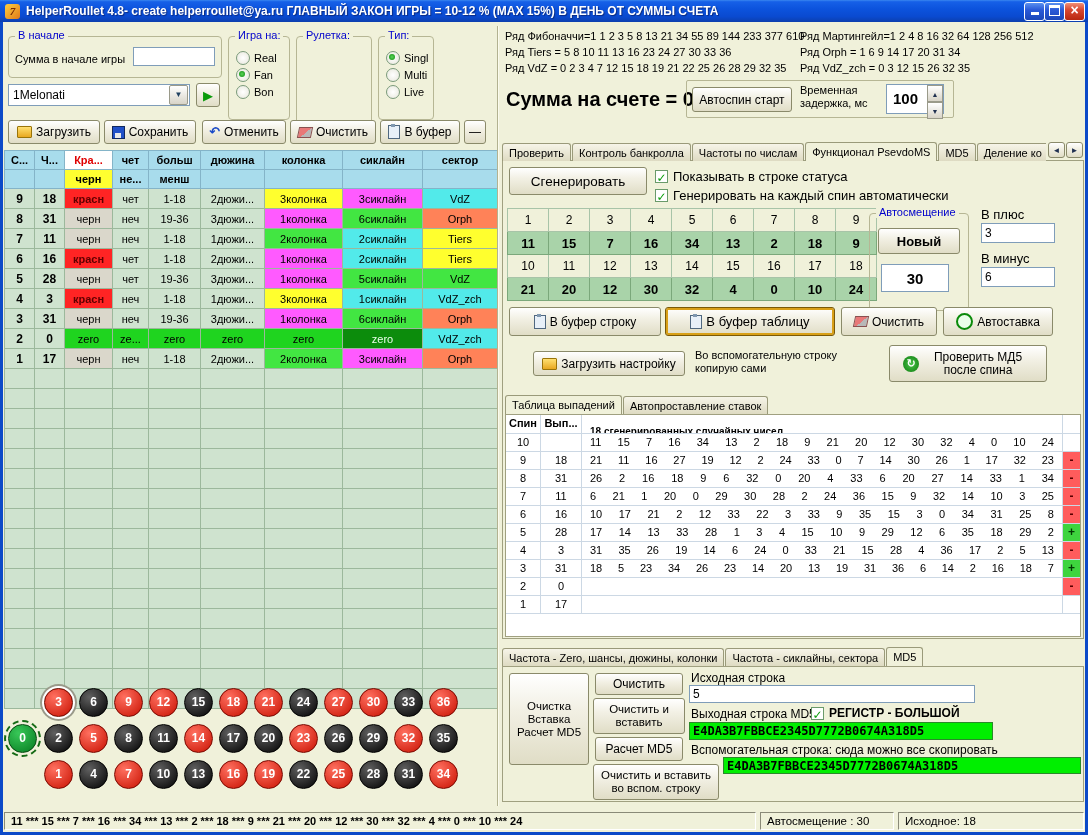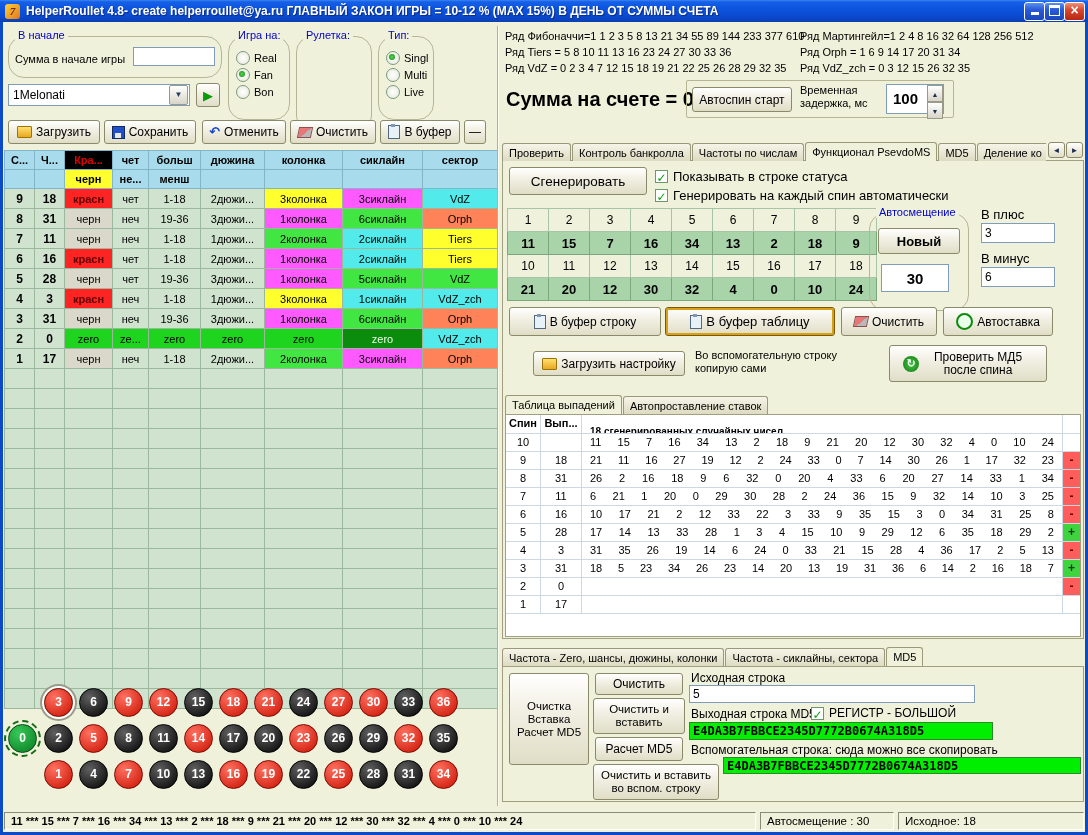--- a/index.html
+++ b/index.html
@@ -15,21 +15,21 @@
   .appicon::after{content:"7";font:italic bold 11px/15px "Liberation Serif",serif;color:#7a2a00;}
   #title-text{color:#fff;font-weight:bold;font-size:12px;white-space:nowrap;text-shadow:1px 1px 1px #0a2a80;}
   .wbtn{position:absolute;top:2px;width:19px;height:17px;border:1px solid #fff;border-radius:3px;
     background:linear-gradient(#5a90f0,#2a5ad8 40%,#1a46b8);}
   .wbtn-close{background:linear-gradient(#f09078,#d84830 40%,#b82810);}
   .wbtn-min::after{content:"";display:block;width:8px;height:3px;background:#fff;margin:9px auto 0;}
   .wbtn-max::after{content:"";display:block;width:9px;height:7px;border:1px solid #fff;border-top:3px solid #fff;margin:2px auto 0;}
   .wbtn-close::after{content:"×";display:block;color:#fff;font:bold 14px/15px "Liberation Sans",sans-serif;text-align:center;}
   .frame{position:absolute;background:#0c4ac8;}
   
-  .group{position:absolute;box-sizing:border-box;border:1px solid #b6b694;border-radius:16px;}
+  .group{position:absolute;box-sizing:border-box;border:1px solid #b6b694;border-radius:4px;}
   .legend{position:absolute;top:-8px;left:6px;background:#f0f1da;color:#0000cc;font-size:11px;padding:0 3px;white-space:nowrap;}
   .radio-row{display:flex;align-items:center;gap:4px;height:17px;padding-left:7px;}
   .radio{width:12px;height:12px;border:1px solid #7a9a7a;border-radius:50%;background:radial-gradient(#fff,#e6e6da);flex:none;}
   .radio.on::after{content:"";display:block;width:6px;height:6px;margin:2px;border-radius:50%;background:radial-gradient(#5ad45a,#0c8a0c);}
   .rlabel{font-size:11px;}
   .btn{position:absolute;box-sizing:border-box;display:flex;align-items:center;justify-content:center;gap:4px;
     background:linear-gradient(180deg,#ffffff,#f2f0e4 40%,#e0ddc6);
     border:1px solid #8a8a6a;border-radius:3px;font:12px "Liberation Sans",sans-serif;padding:0 4px;white-space:nowrap;}
   .btn.focus{border:1px solid #7a5a08;box-shadow:inset 0 0 0 2px #d8a018;}
   .btn.multiline{white-space:normal;line-height:13px;text-align:center;}
@@ -55,21 +55,21 @@
   .icon-brush{width:12px;height:9px;background:linear-gradient(135deg,#e87878 55%,#b8b8b8 55%);border:1px solid #885050;transform:skewX(-12deg);}
   .icon-clip{width:10px;height:12px;background:#e8f0f8;border:1px solid #506880;position:relative;}
   .icon-clip::after{content:"";position:absolute;left:2px;top:-2px;width:4px;height:3px;background:#8098b0;}
   .icon-clock{width:13px;height:13px;border:2px solid #0a8a0a;border-radius:50%;background:#eaffea;}
   .icon-recycle{width:16px;height:16px;border-radius:50%;background:radial-gradient(#4ac44a,#0c7a0c);text-align:center;}
   .icon-recycle::after{content:"↻";color:#fff;font:bold 11px/15px "DejaVu Sans",sans-serif;}
   
   .htable{position:absolute;border-collapse:collapse;table-layout:fixed;width:493px;}
   .htable td{border:1px solid #9cb89c;overflow:hidden;white-space:nowrap;text-align:center;font-size:11px;padding:0 1px;}
   .hrow td{background:#a8dcec;border-color:#84b4c8;font-weight:bold;font-size:11px;height:18px;}
-  .hrow td.kra1{background:#000000;color:#e00000;}
+  .hrow td.kra1{background:#ffffff;color:#e00000;}
   .hrow td.kra2{background:#ffff30;color:#000;}
   .drow td{height:19px;background:#cfe3cf;}
   .drow td.numc{font-weight:bold;font-size:12px;}
   .erow td{height:19px;background:#cfe3cf;}
   .cc-def{background:#cfe3cf;}
   .cc-red{background:#ff2424 !important;color:#600000;font-weight:bold;}
   .cc-gray{background:#dad7cb !important;}
   .cc-yellow{background:#ffff2e !important;}
   .cc-magenta{background:#ff5aff !important;}
   .cc-green{background:#42e642 !important;}
@@ -962,21 +962,21 @@
       </span>
     <span class="btn" style="left:92px;top:70px;width:88px;height:24px;">
       <span>Расчет MD5</span>
       </span>
 
     <span class="lbl" style="left:188px;top:4px;">Исходная строка</span>
     <input class="txt" style="left: 186px; top: 18px; width: 286px; height: 18px;" value="5">
     <span class="lbl" style="left:188px;top:40px;">Выходная строка MD5</span>
     <span class="cbrow" style="left:308px;top:39px;">
       <span class="cbbox on"></span>
-      <span class="cblabel" style="font-size:12px;font-weight:normal;">РЕГИСТР - БОЛЬШОЙ</span>
+      <span class="cblabel" style="font-size:12px;font-weight:bold;">РЕГИСТР - БОЛЬШОЙ</span>
       </span>
     <input class="txt greenfld" style="left: 186px; top: 55px; width: 304px; height: 18px;" value="E4DA3B7FBBCE2345D7772B0674A318D5">
     <span class="lbl" style="left:188px;top:76px;">Вспомогательная строка: сюда можно все скопировать</span>
     <input class="txt greenfld" style="left: 220px; top: 90px; width: 358px; height: 17px;" value="E4DA3B7FBBCE2345D7772B0674A318D5">
     <span class="btn multiline" style="left:90px;top:97px;width:126px;height:36px;font-size:11.5px;">
       <span>Очистить и вставить во вспом. строку</span>
       </span>
   </div>
 
   <div class="statpan" style="left:4px;top:812px;width:752px;font-weight:bold;font-size:11px;">11 *** 15 *** 7 *** 16 *** 34 *** 13 *** 2 *** 18 *** 9 *** 21 *** 20 *** 12 *** 30 *** 32 *** 4 *** 0 *** 10 *** 24</div>

